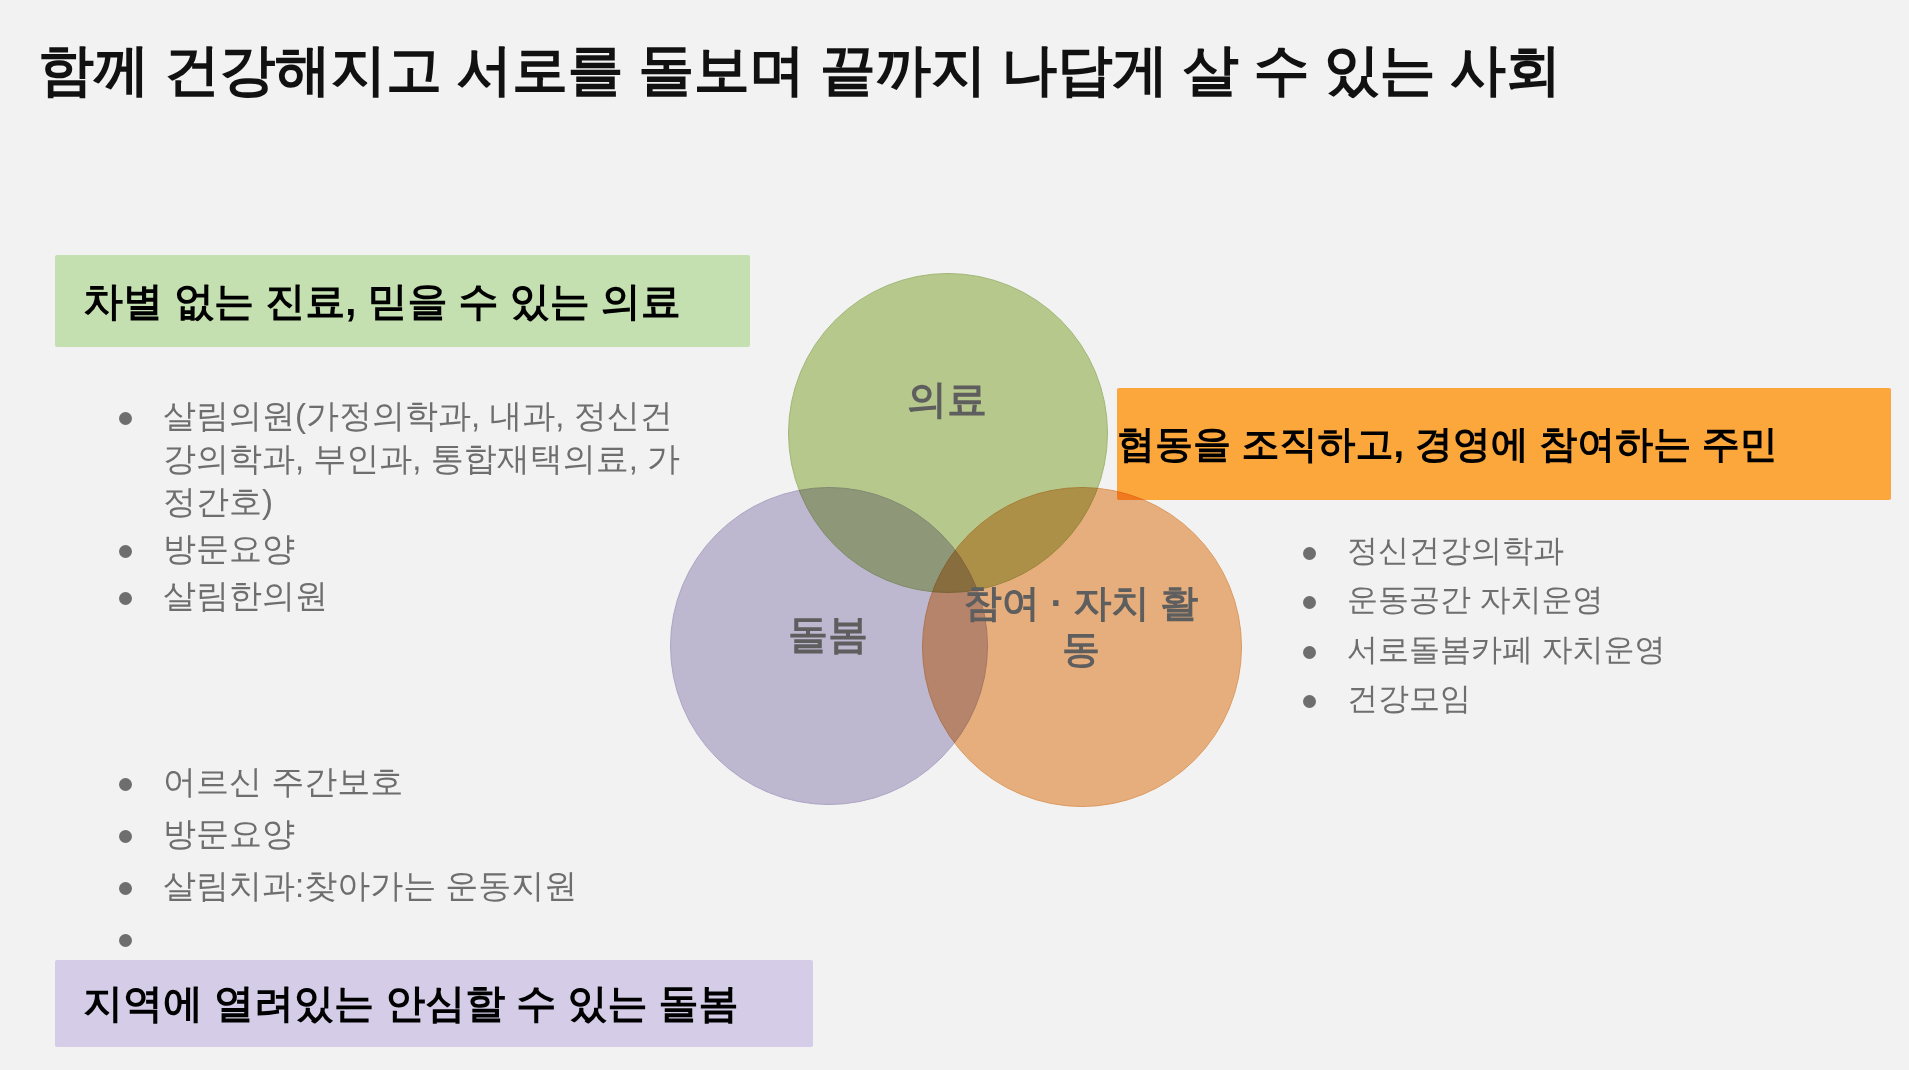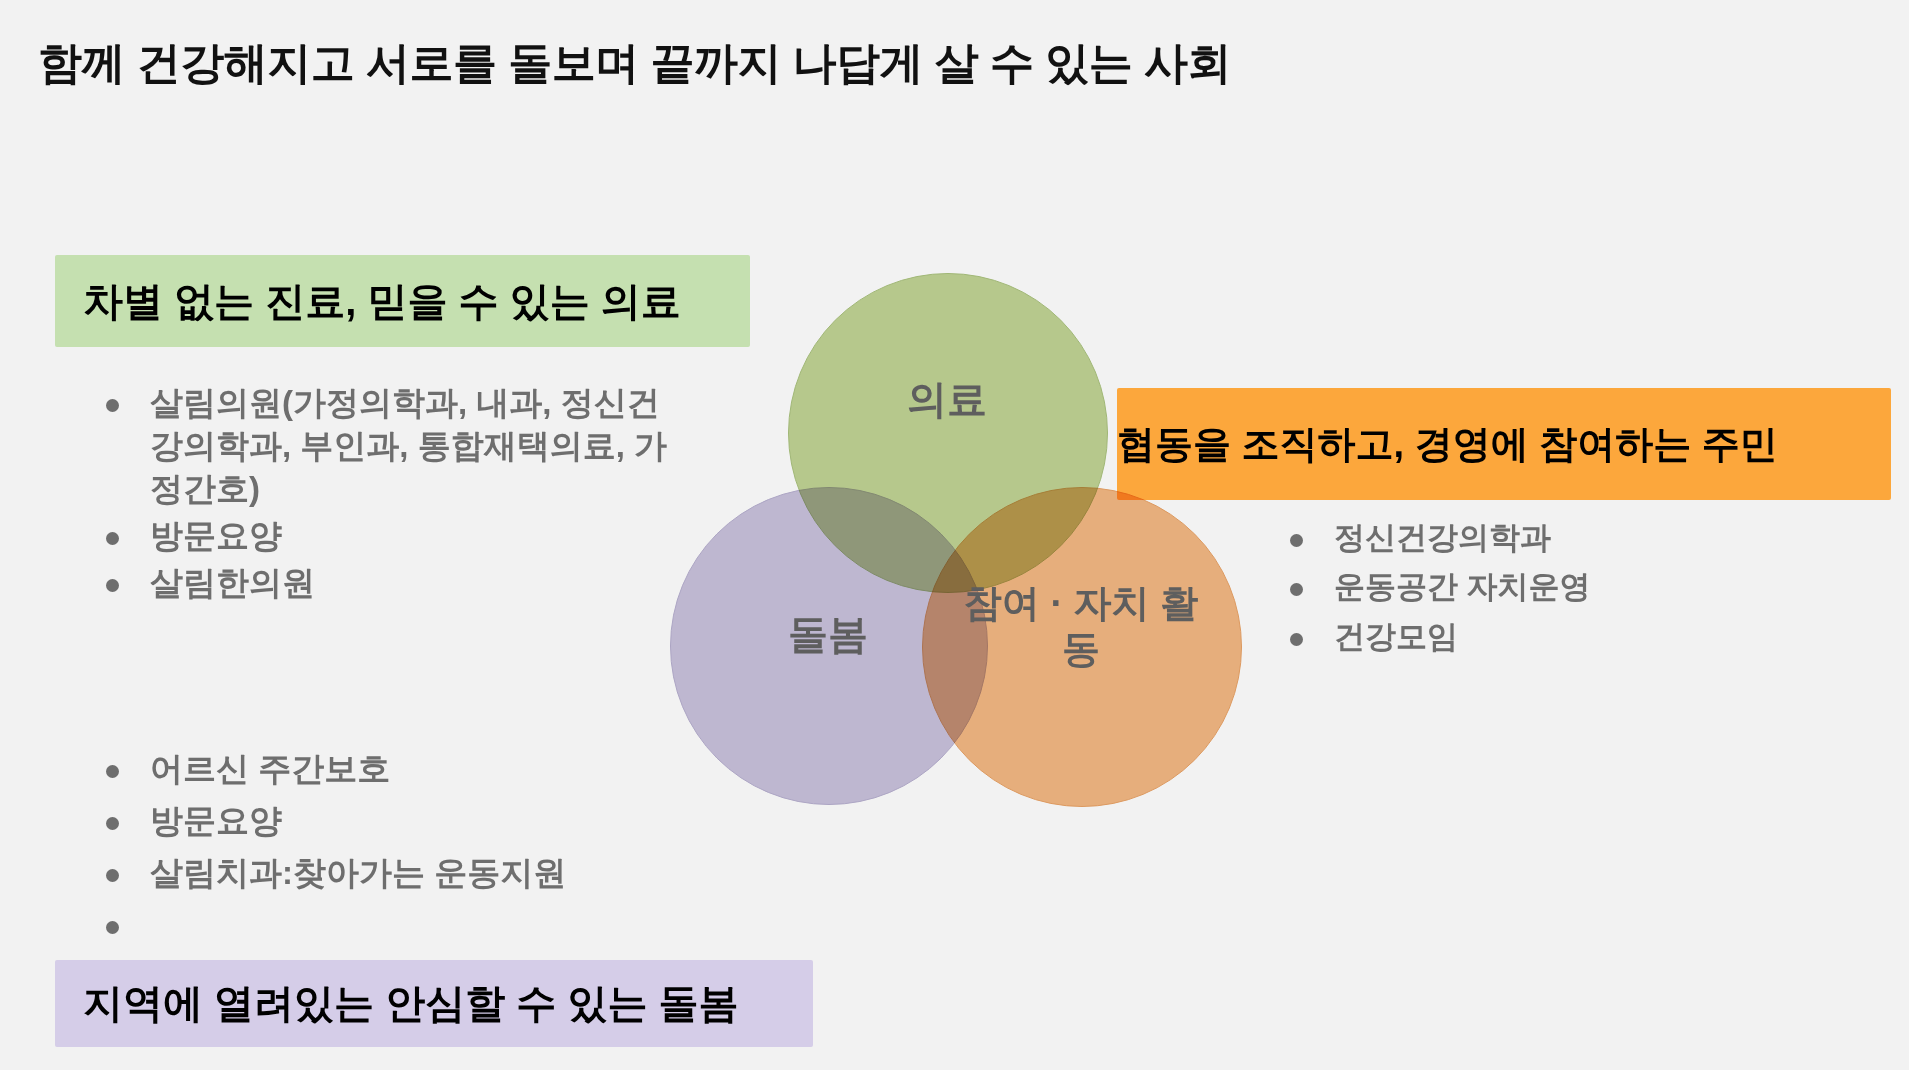--- a/index.html
+++ b/index.html
@@ -16,21 +16,21 @@
     overflow: hidden;
     font-family: "Liberation Sans", "DejaVu Sans", sans-serif;
   }
 
   
   #page-title {
     position: absolute;
     left: 38px;
     top: 38px;
     width: 1840px;
-    font-size: 44px;
+    font-size: 56px;
     font-weight: bold;
     color: #111111;
     letter-spacing: -0.5px;
     white-space: nowrap;
     line-height: 1.15;
   }
 
   
   .pill {
     position: absolute;
@@ -64,25 +64,25 @@
     width: 758px;
     height: 87px;
     background: #D5CDE8;
     padding-left: 28px;
     font-size: 40px;
   }
 
   
   .bullet-list {
     position: absolute;
-    margin: 0;
+    margin: 13px;
     padding: 0;
     list-style: none;
     color: #6E6E6E;
-    font-weight: bold;
+    font-weight: normal;
   }
   .bullet-list li {
     position: relative;
     padding-left: 72px;
     margin-bottom: 4px;
     line-height: 1.30;
   }
   .bullet-list li .dot {
     position: absolute;
     left: 28px;
@@ -233,20 +233,24 @@
     <li>
       <span class="dot"></span>
       <span>정신건강의학과</span>
     </li>
     <li>
       <span class="dot"></span>
       <span>운동공간 자치운영</span>
     </li>
     <li>
       <span class="dot"></span>
+      <span>서로돌봄카페 자치운영</span>
+    </li>
+    <li>
+      <span class="dot"></span>
       <span>건강모임</span>
     </li>
   </ul>
 
   <div id="venn">
     <div class="venn-circle" id="circle-medical"></div>
     <div class="venn-circle" id="circle-care"></div>
     <div class="venn-circle" id="circle-participation"></div>
 
     <div class="venn-label" id="venn-label-medical">의료</div>

